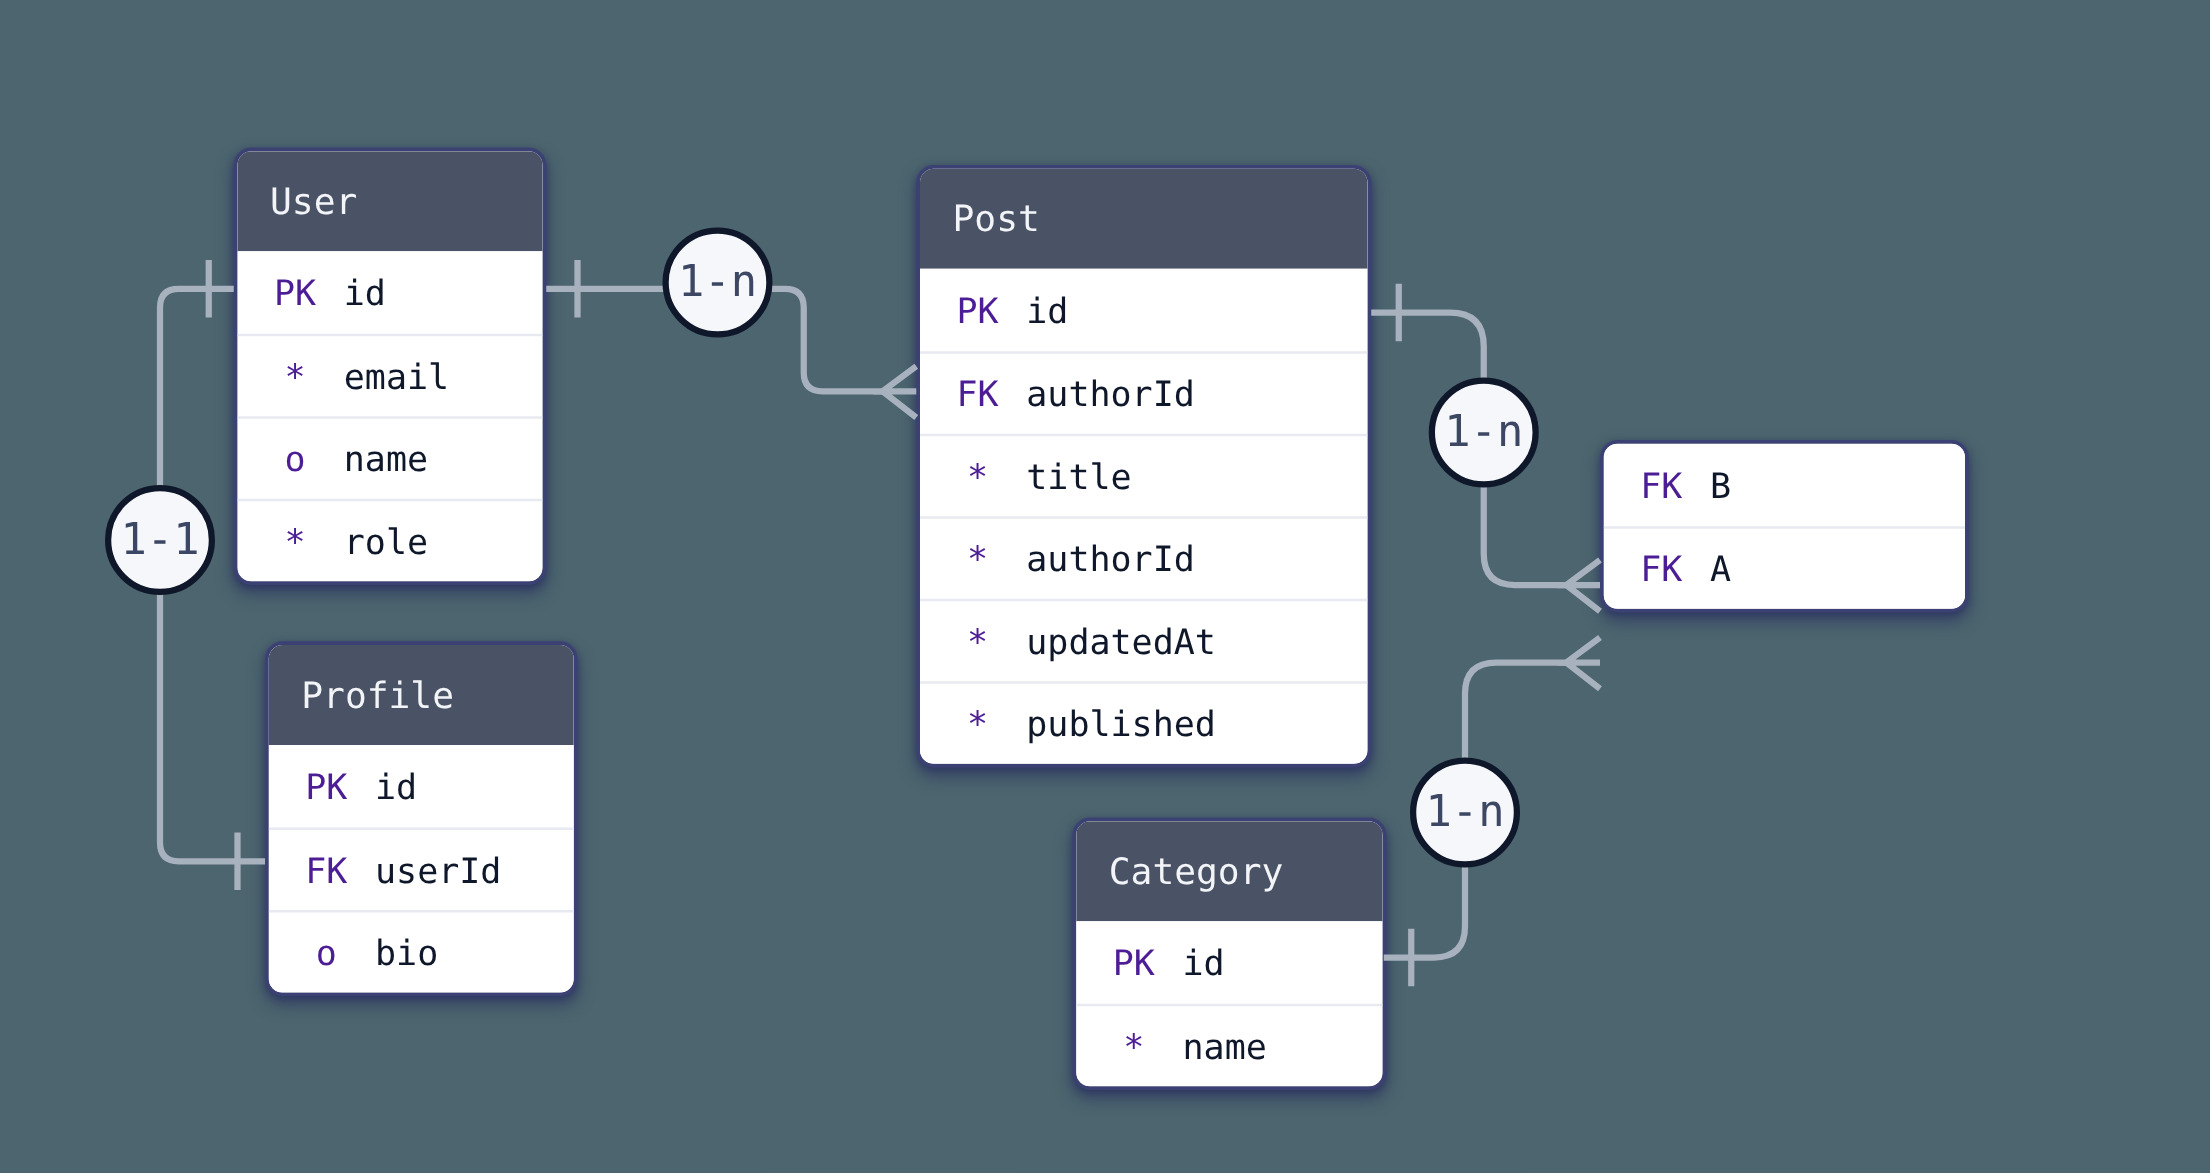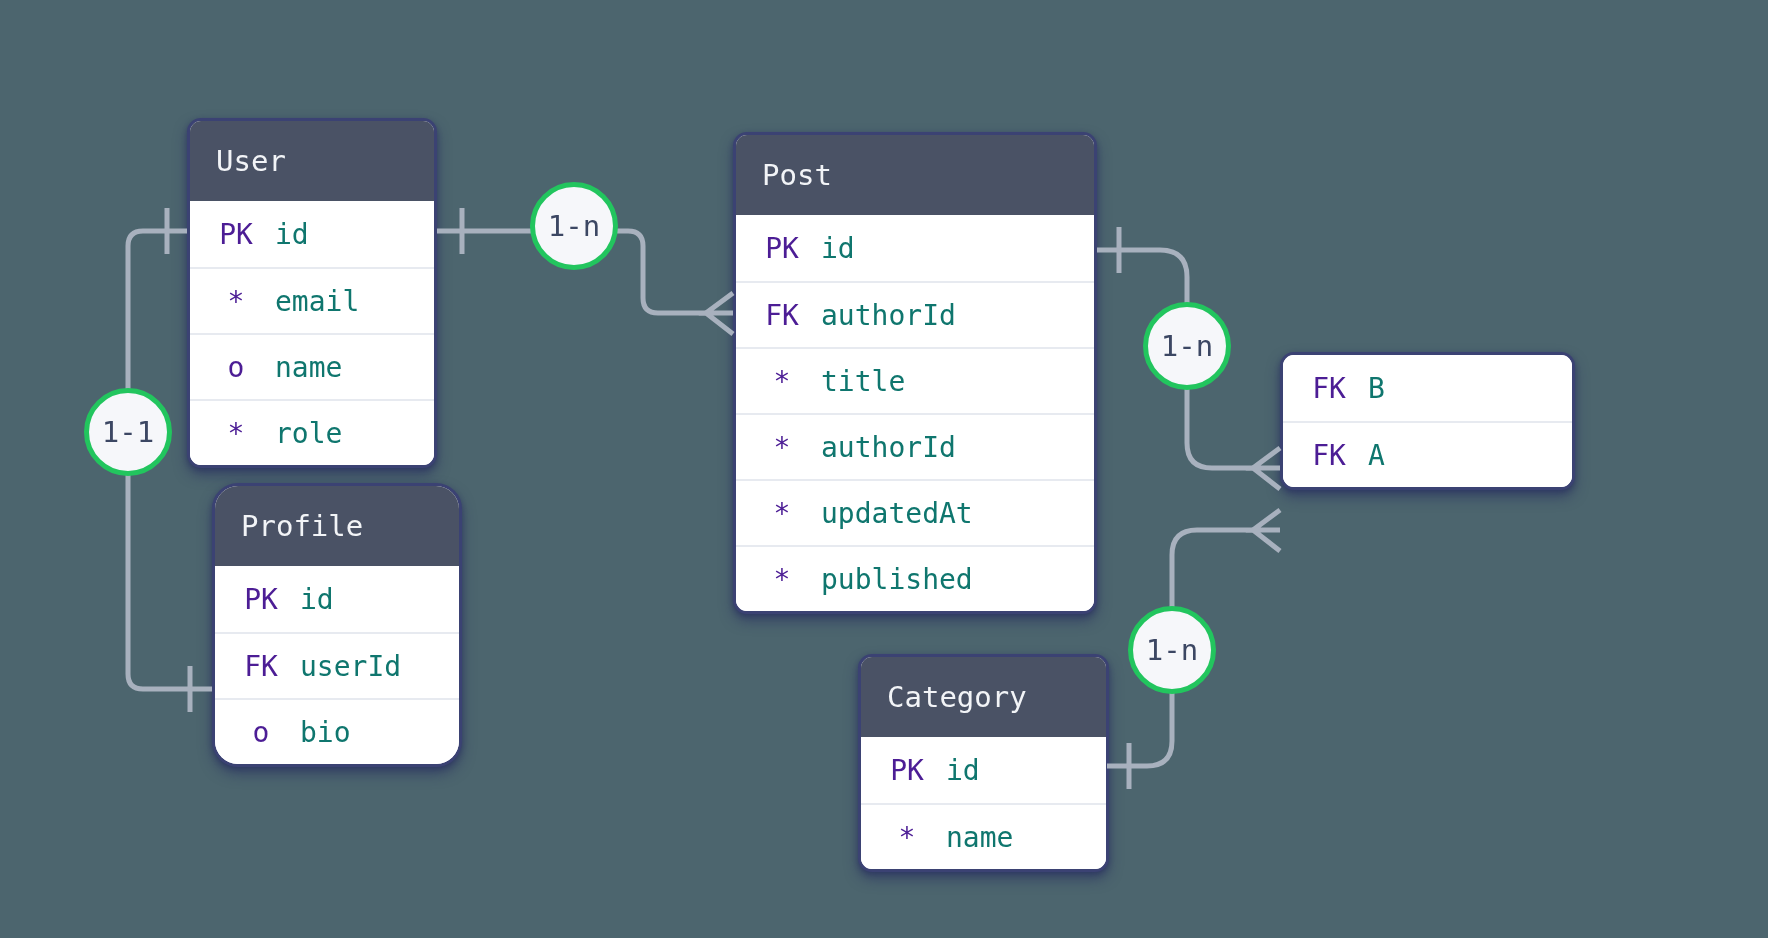--- a/index.html
+++ b/index.html
@@ -52,25 +52,25 @@
     display: inline-block;
     width: 36px;
     margin-left: 28px;
     text-align: center;
     font-size: 28px;
     color: #4c1d95;
   }
   .field {
     margin-left: 21px;
     font-size: 28px;
-    color: #0f766e;
+    color: #0f172a;
   }
 
   #table-user            { left: 187px;  top: 118px; width: 250px; }
-  #table-profile         { left: 212px;  top: 483px; width: 250px; border-radius: 26px; }
+  #table-profile         { left: 212px;  top: 513px; width: 250px; }
   #table-post            { left: 733px;  top: 132px; width: 364px; }
   #table-category        { left: 858px;  top: 654px; width: 251px; }
   #table-categorytopost  { left: 1280px; top: 352px; width: 295px; }
 
   
   #connections {
     position: absolute;
     left: 0; top: 0;
     z-index: 3;
     pointer-events: none;
@@ -82,23 +82,23 @@
   }
 
   
   .badge {
     position: absolute;
     box-sizing: border-box;
     width: 88px;
     height: 88px;
     border-radius: 50%;
     background: #f6f7fa;
-    border: 5px solid #22c55e;
+    border: 5px solid #0f172a;
     color: #3c4763;
-    font-size: 29px;
+    font-size: 35px;
     display: flex;
     align-items: center;
     justify-content: center;
     z-index: 4;
   }
   #badge-user-profile           { left: 84px;   top: 388px; text-align: right; }
   #badge-user-post              { left: 530px;  top: 182px; }
   #badge-post-categorytopost    { left: 1143px; top: 302px; }
   #badge-category-categorytopost{ left: 1128px; top: 606px; }
   #badge-nm                     { left: 1603px; top: 426px; }

